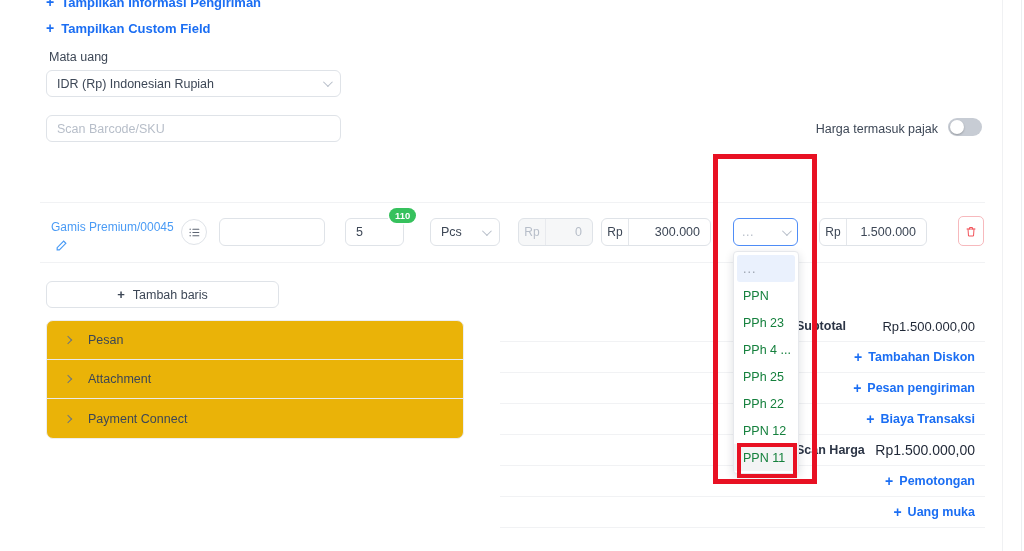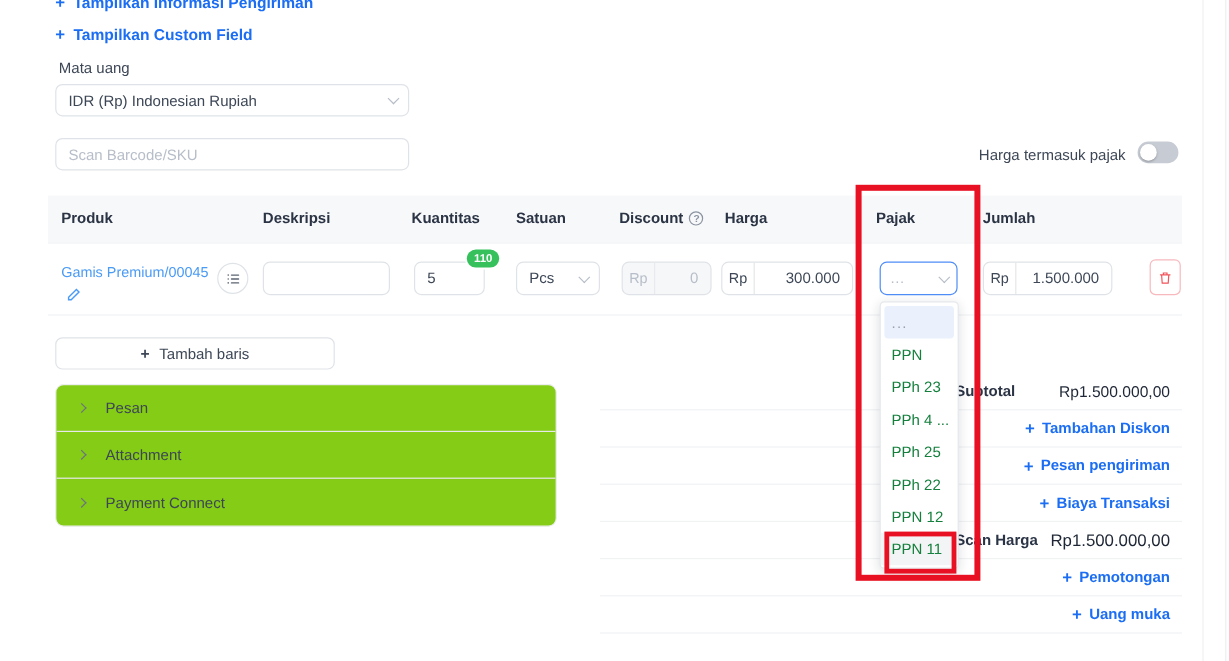--- a/index.html
+++ b/index.html
@@ -187,21 +187,21 @@
     border: 1px solid #dfe3e8; border-radius: 6px; background: #fff;
     display: flex; align-items: center; justify-content: center;
     font-size: 12.5px; color: #3d4756; cursor: pointer;
   }
   #add-row-btn .plus { color: #3d4756; margin-right: 8px; font-size: 13px; }
 
   
   #accordion {
     position: absolute; left: 46px; top: 320px;
     width: 418px;
-    background: #84cc16;
+    background: #eab308;
     border: 1px solid #edeef0;
     border-radius: 7px;
     overflow: hidden;
   }
   .acc-item {
     height: 39px; display: flex; align-items: center;
     padding: 0 0 0 18px;
     font-size: 12.5px; color: #3d4756;
     border-bottom: 1px solid #e8e9eb;
     cursor: pointer;
@@ -258,33 +258,20 @@
     <span class="caret-thin"></span>
   </div>
 
   <div id="tax-incl-wrap">
     <span id="tax-incl-label">Harga termasuk pajak</span>
     <span class="toggle">
       <span class="knob"></span>
     </span>
   </div>
 
-  <div id="table-head">
-    <div class="th" style="left:11px">Produk</div>
-    <div class="th" style="left:179px">Deskripsi</div>
-    <div class="th" style="left:303px">Kuantitas</div>
-    <div class="th" style="left:390px">Satuan</div>
-    <div class="th" style="left:476px">
-      <span>Discount</span>
-      <span class="help-icon">?</span>
-    </div>
-    <div class="th" style="left:564px">Harga</div>
-    <div class="th" style="left:690px">Pajak</div>
-    <div class="th" style="left:779px">Jumlah</div>
-  </div>
   <div class="row-line" style="top:202px"></div>
   <div class="row-line" style="top:262px"></div>
 
   <div>
     <div id="prod-name">Gamis Premium/00045</div>
     <div id="prod-edit">
       <svg width="13" height="13" viewBox="0 0 24 24" fill="none" stroke="#4a9bf5" stroke-width="2.2" stroke-linecap="round">
         <path d="M4 20h4L20 8l-4-4L4 16v4z"></path>
       </svg>
     </div>

